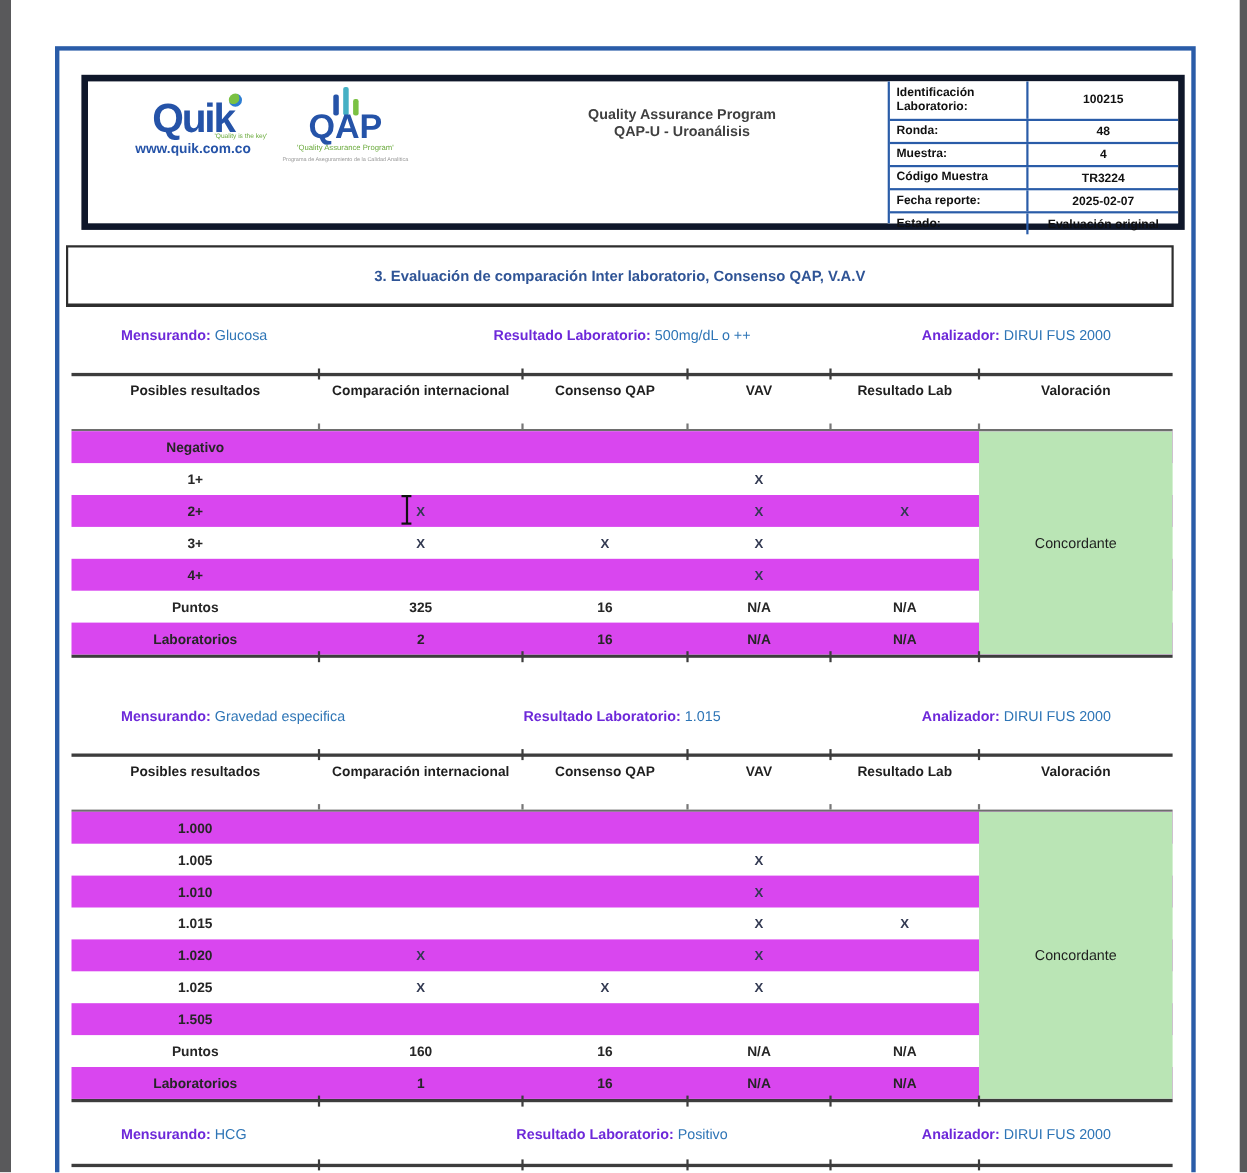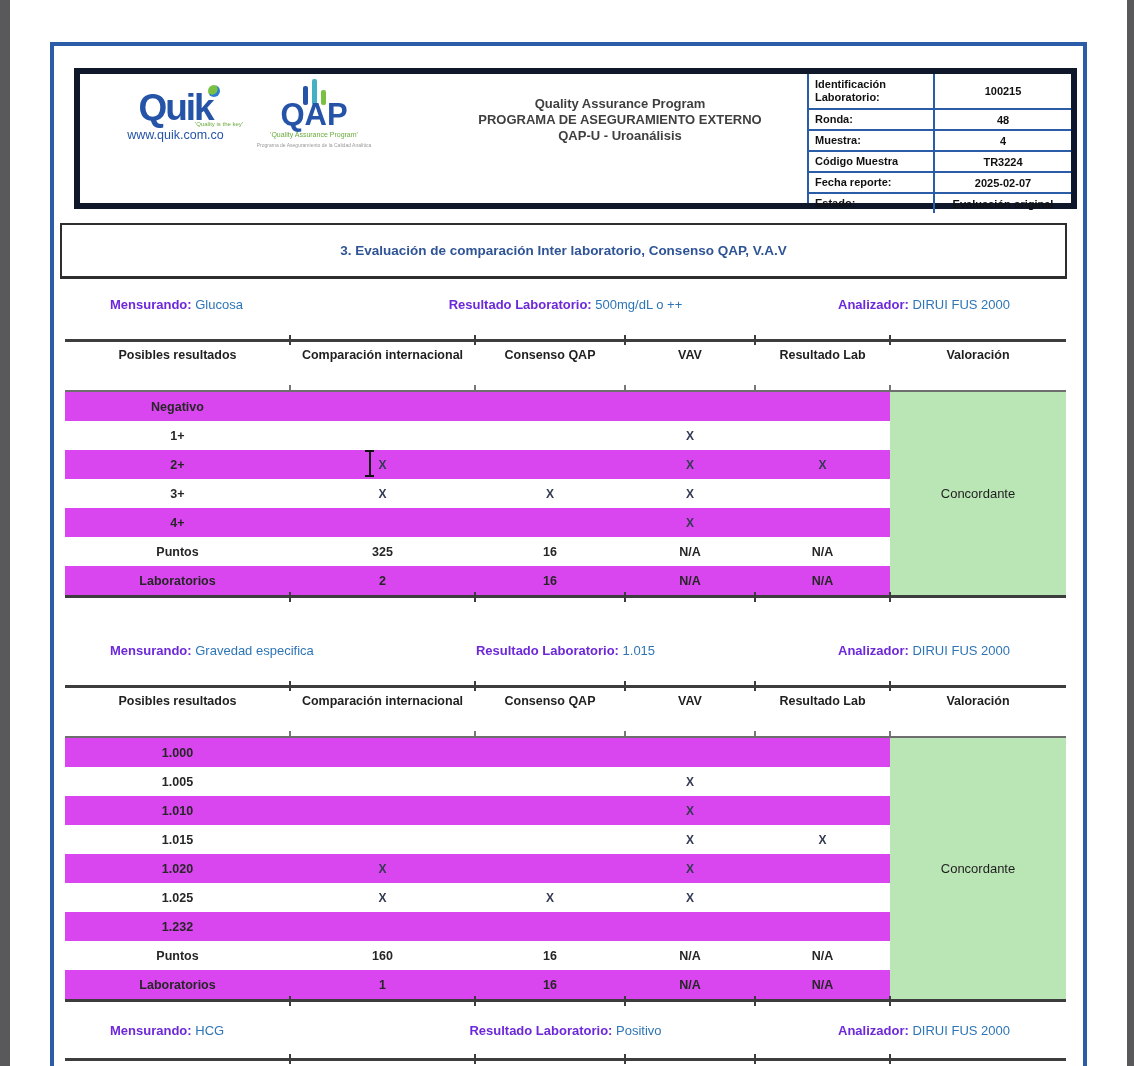--- a/index.html
+++ b/index.html
@@ -15,21 +15,21 @@
 
   
   .header-box { position:absolute; left:74px; top:68px; width:991px; height:129px;
                 border:6px solid #0f172a; }
   .quik { position:absolute; left:18px; top:16px; width:155px; text-align:center; }
   .quik .word { font-size:37px; font-weight:bold; color:#2553a8; letter-spacing:-2px;
                 line-height:36px; position:relative; display:inline-block; }
   .quik .globe { position:absolute; right:-7px; top:-5px; width:12px; height:12px; border-radius:50%;
                  background:radial-gradient(circle at 35% 35%, #7ac143 0 46%, #2d7dd2 52% 100%); }
   .quik .tag { font-size:6px; color:#6aaa3c; text-align:right; margin-top:-5px; padding-right:10px; }
-  .quik .url { font-size:12.5px; font-weight:normal; color:#2553a8; margin-top:1px; }
+  .quik .url { font-size:12.5px; font-weight:bold; color:#2553a8; margin-top:1px; }
 
   .qap { position:absolute; left:170px; top:4px; width:128px; text-align:center; }
   .qap .bars { height:27px; display:flex; align-items:flex-end; justify-content:center; gap:4px;
                margin-bottom:-5px; }
   .qap .bar { width:5px; border-radius:2px; }
   .qap .bar.b1 { height:19px; background:#2553a8; }
   .qap .bar.b2 { height:26px; background:#45b0c4; }
   .qap .bar.b3 { height:15px; background:#7ac143; }
   .qap .word { font-size:31px; font-weight:bold; color:#2553a8; line-height:30px; }
   .qap .tag { font-size:7px; color:#6aaa3c; margin-top:1px; }
@@ -104,21 +104,20 @@
           <span class="bar b1"></span>
             <span class="bar b2"></span>
             <span class="bar b3"></span>
         </div>
         <div class="word">QAP</div>
         <div class="tag">'Quality  Assurance Program'</div>
         <div class="sub">Programa de Aseguramiento de la Calidad Analítica</div>
       </div>
       <div class="header-title">
         <div>Quality Assurance Program</div>
-        <div>PROGRAMA DE ASEGURAMIENTO EXTERNO</div>
         <div>QAP-U - Uroanálisis</div>
       </div>
       <div class="id-table">
         <div class="id-row first">
           <div class="lbl">Identificación Laboratorio:</div>
           <div class="val">100215</div>
         </div>
         <div class="id-row">
           <div class="lbl">Ronda:</div>
           <div class="val">48</div>
@@ -280,21 +279,21 @@
           <div class="qc num" style="width: 135px;"></div>
         </div>
         <div class="qrow">
           <div class="qc lbl" style="width: 225px;">1.025</div>
           <div class="qc xm" style="width: 185px;">X</div>
           <div class="qc xm" style="width: 150px;">X</div>
           <div class="qc xm" style="width: 130px;">X</div>
           <div class="qc num" style="width: 135px;"></div>
         </div>
         <div class="qrow stripe">
-          <div class="qc lbl" style="width: 225px;">1.232</div>
+          <div class="qc lbl" style="width: 225px;">1.505</div>
           <div class="qc num" style="width: 185px;"></div>
           <div class="qc num" style="width: 150px;"></div>
           <div class="qc num" style="width: 130px;"></div>
           <div class="qc num" style="width: 135px;"></div>
         </div>
         <div class="qrow">
           <div class="qc lbl" style="width: 225px;">Puntos</div>
           <div class="qc num" style="width: 185px;">160</div>
           <div class="qc num" style="width: 150px;">16</div>
           <div class="qc num" style="width: 130px;">N/A</div>

